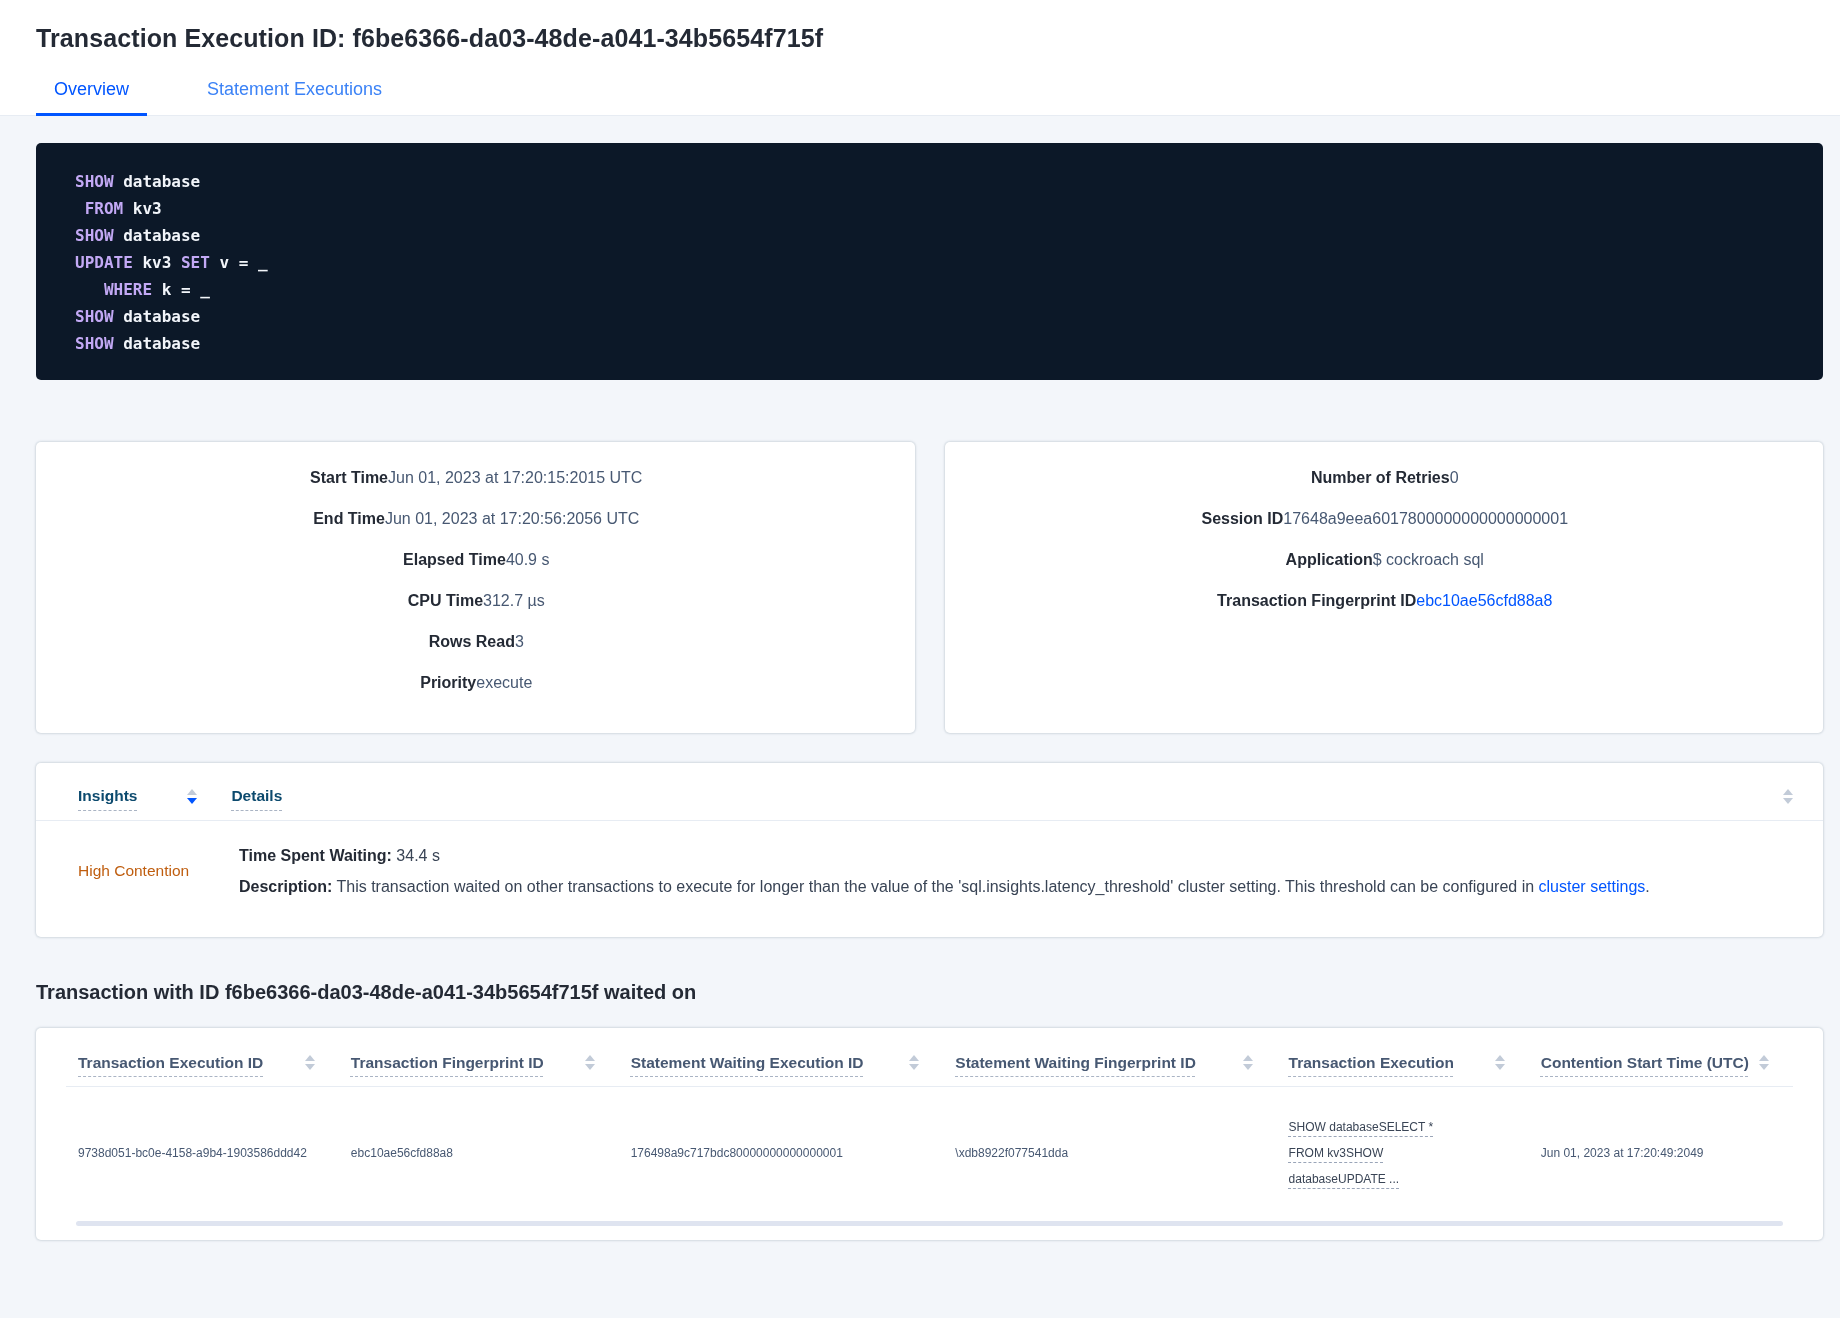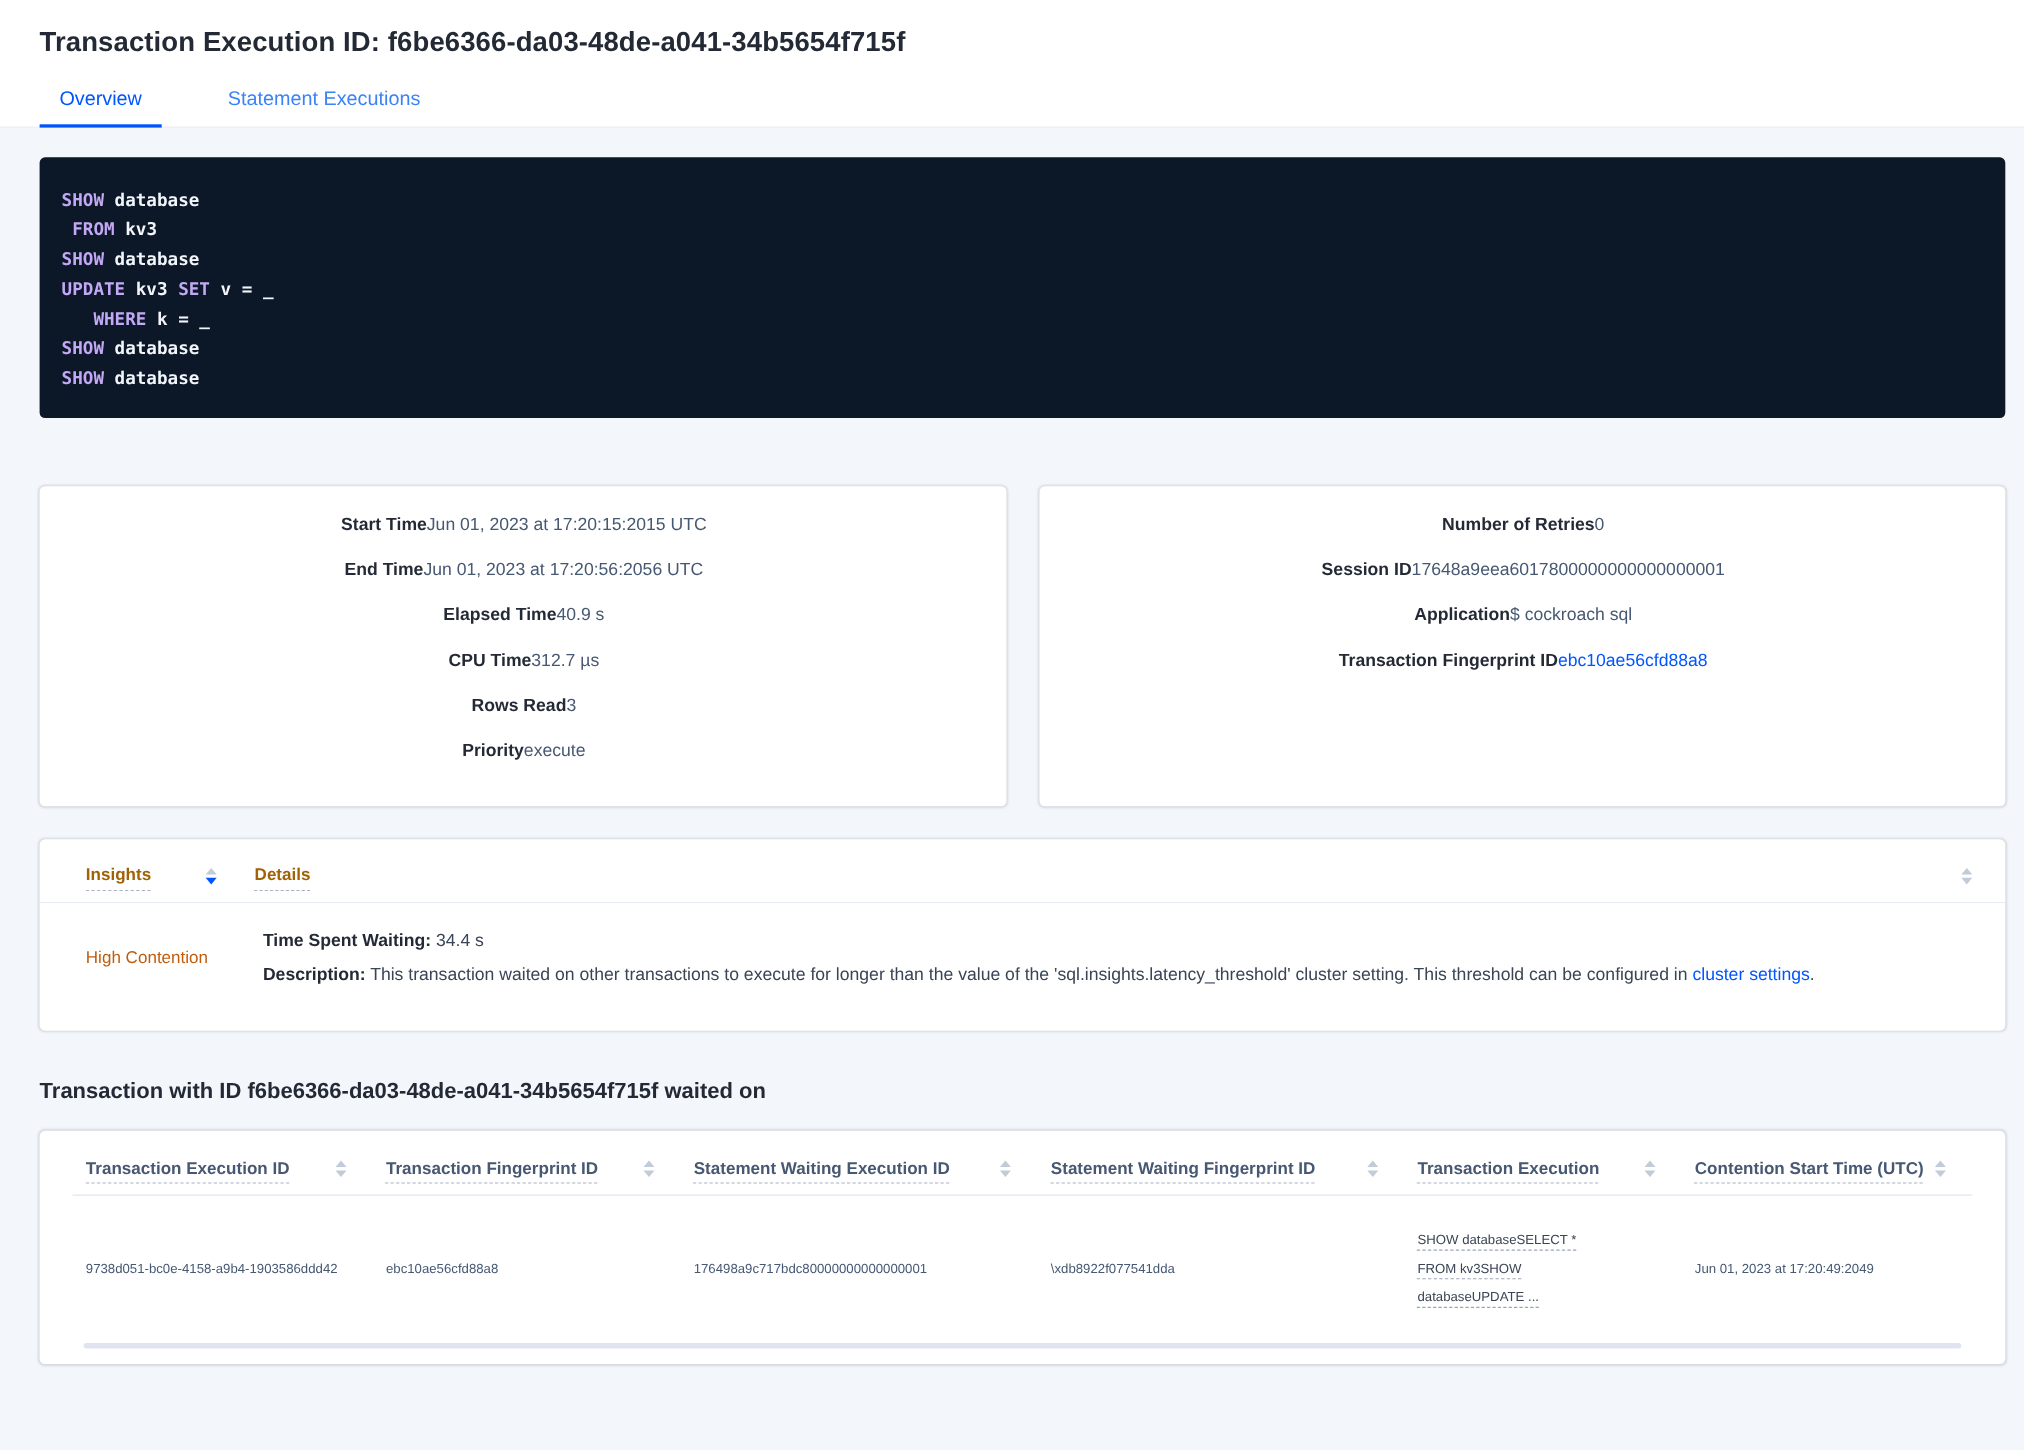--- a/index.html
+++ b/index.html
@@ -24,42 +24,42 @@
     font-size: 18px; color: #3b82f6; padding: 0 18px 13px; margin-right: 42px;
     cursor: pointer; border-bottom: 3px solid transparent; margin-bottom: -1px;
   }
   .tab.active { color: var(--accent); border-bottom-color: var(--accent); }
 
   
   .content { padding: 27px 17px 0 36px; }
 
   
   .sql-box {
-    background: #0c1828; border-radius: 5px; padding: 25px 20px 23px;
+    background: #0c1828; border-radius: 5px; padding: 25px 39px 23px;
     font-family: "DejaVu Sans Mono", monospace; font-size: 16px; line-height: 27px;
     font-weight: 700;
   }
   .sql-line { white-space: pre; }
   .kw { color: var(--kw); }
   .pl { color: #f2f5fa; }
 
   
   .card { background: #ffffff; border-radius: 5px; box-shadow: 0 0 2px 1px rgba(67,90,111,0.18); }
   .cards-row { display: flex; gap: 30px; margin-top: 62px; }
   .details-card { flex: 1; padding: 27px 28px 18px 30px; }
   .kv-row { display: flex; justify-content: center; align-items: baseline; height: 41px; }
   .kv-label { font-size: 16px; font-weight: 700; color: #242a35; }
   .kv-value { font-size: 16px; color: #475872; text-align: right; }
   .kv-value.link { color: var(--accent); cursor: pointer; }
 
   
   .insights-card { margin-top: 30px; }
   .ins-header { display: flex; align-items: center; padding: 24px 30px 15px; border-bottom: 1px solid #e7ecf3; }
   .ins-h-label {
-    font-size: 15.5px; font-weight: 700; color: #a16207; cursor: pointer;
+    font-size: 15.5px; font-weight: 700; color: #0c4a6e; cursor: pointer;
     text-decoration: underline dashed; text-decoration-color: #aab4c4;
     text-decoration-thickness: 1px; text-underline-offset: 9px;
   }
   .ins-h-insights { margin-left: 12px; }
   .ins-h-icon { margin-left: 50px; }
   .ins-h-details { margin-left: 34px; }
   .flex-spacer { flex: 1; }
   .ins-row { display: flex; padding: 22px 30px 38px; }
   .insight-name { width: 161px; flex-shrink: 0; margin-left: 12px; align-self: center; font-size: 15.5px; color: var(--contention); }
   .ins-details { flex: 1; font-size: 16px; color: #394455; line-height: 25px; }

